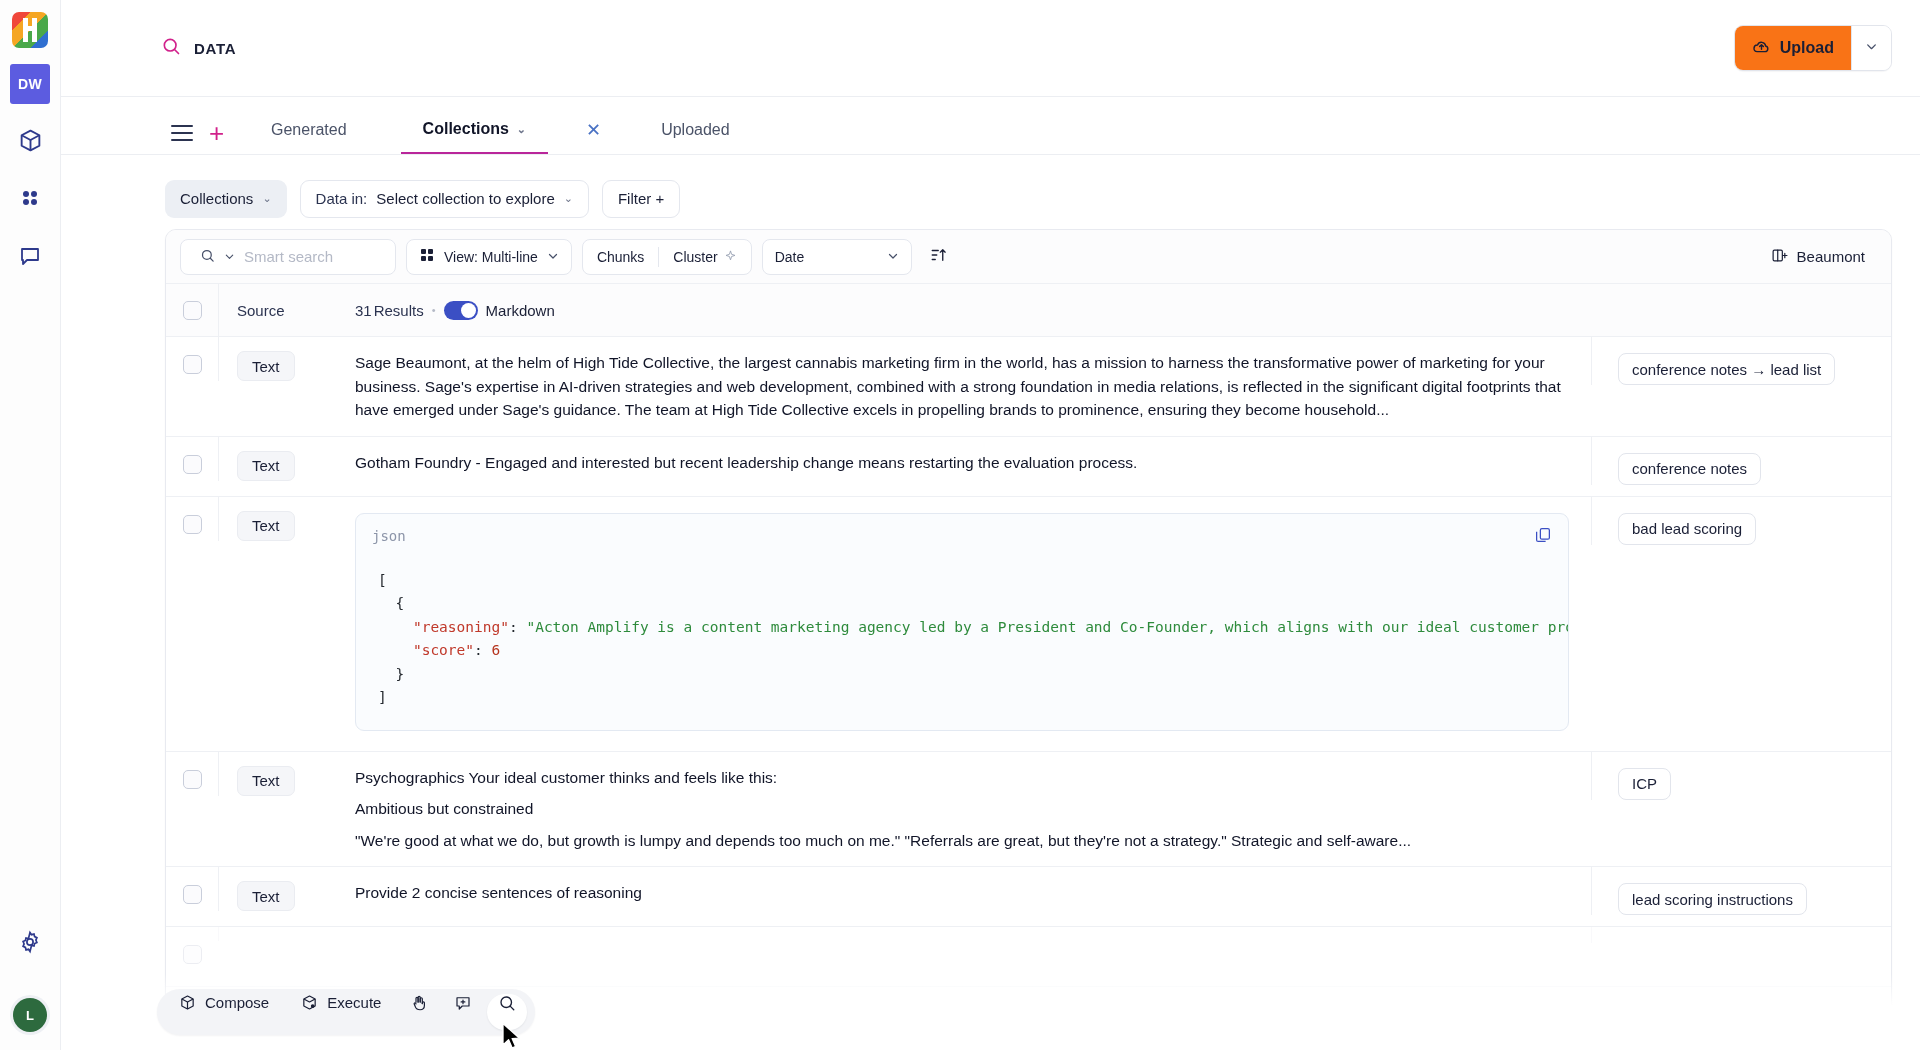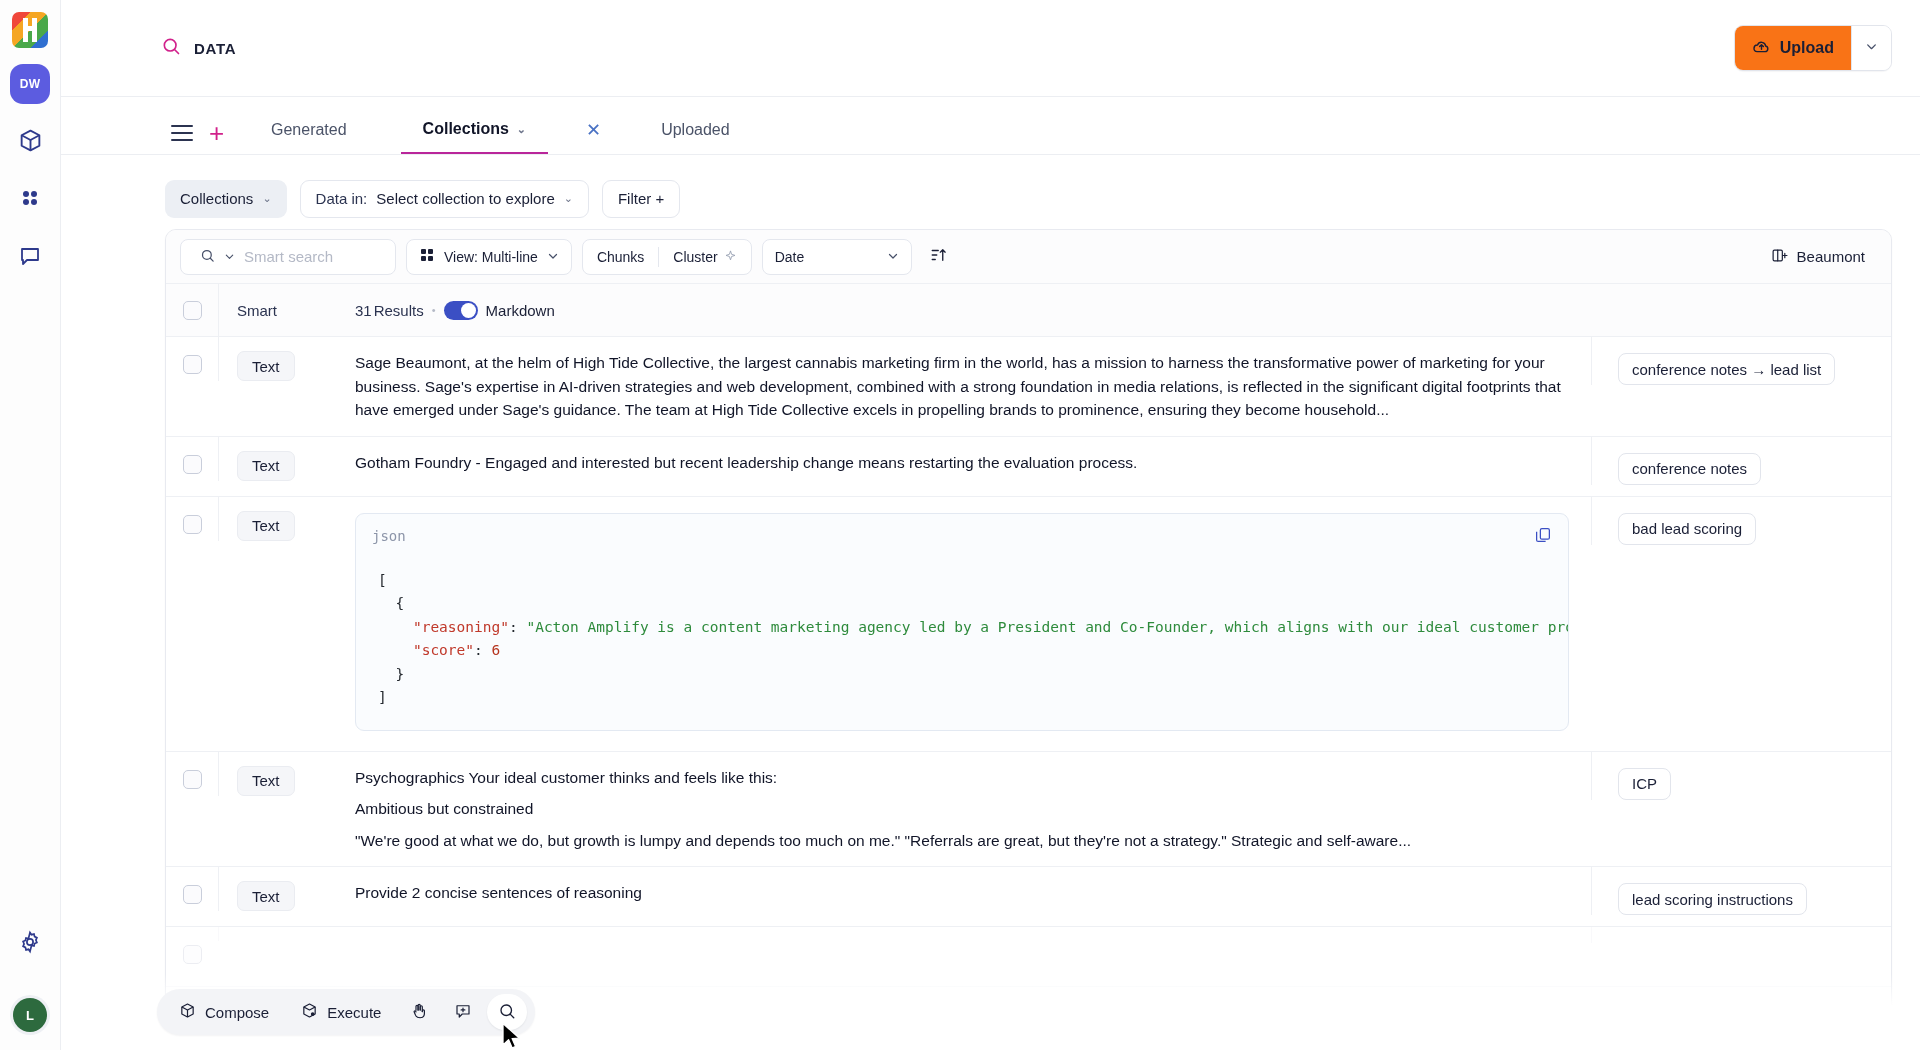--- a/index.html
+++ b/index.html
@@ -28,22 +28,22 @@
     position: relative; overflow: hidden;
   }
   .logo::before {
     content:""; position:absolute; left:11px; top:6px; width:5px; height:24px; background:#fff;
   }
   .logo::after {
     content:""; position:absolute; left:20px; top:6px; width:5px; height:24px; background:#fff;
   }
   .logo-bar { position:absolute; left:11px; top:14px; width:14px; height:5px; background:#fff; z-index:2;}
   .workspace {
-    width: 40px; height: 40px; border-radius: 13px; background: #5c5ce0;
-    color: #fff; font-size: 12px; font-weight: 700; letter-spacing: .3px;
+    width: 40px; height: 40px; border-radius: 3px; background: #5c5ce0;
+    color: #fff; font-size: 14px; font-weight: 700; letter-spacing: .3px;
     display:flex; align-items:center; justify-content:center; margin-bottom: 18px;
   }
   .rail-icon {
     width: 40px; height: 40px; display:flex; align-items:center; justify-content:center;
     margin-bottom: 18px; color: #2e3a8c; cursor: pointer; border-radius: 9px;
   }
   .rail-spacer { flex: 1 1 auto; }
   .rail-bottom { display:flex; flex-direction:column; align-items:center; padding-bottom: 18px; }
   .avatar {
     width: 34px; height: 34px; border-radius: 50%;
@@ -207,21 +207,21 @@
     display:flex; align-items:center; padding-left:96px;
     background: linear-gradient(180deg, rgba(255,255,255,0) 0%, #ffffff 42%);
     pointer-events:none;
   }
   .dock {
     display:flex; align-items:center; gap:4px; height:46px; padding: 0 8px;
     background:#f3f4f7; border-radius:23px; pointer-events:auto;
     box-shadow: 0 1px 2px rgba(16,24,40,.05);
   }
   .dock-item {
-    display:flex; align-items:center; gap:9px; height:36px; padding:0 14px;
+    display:flex; gap:9px; height:36px; padding:0 14px;
     border-radius:18px; font-size:15px; color:#1a1f36; cursor:pointer;
   }
   .dock-item.round { padding:0; width:40px; justify-content:center; }
   .dock-item.active { background:#fff; box-shadow: 0 1px 2px rgba(16,24,40,.07); }
   .cursor { position:absolute; left:440px; top:1022px; pointer-events:none; }
   .fade-row { opacity:.35; }
 </style>
 </head>
 <body>
 
@@ -434,21 +434,21 @@
           </span>
           <span>Beaumont</span>
         </div>
       </div>
 
       <div class="thead">
         <div class="col-check">
           <div class="cbox"></div>
         </div>
         <div class="col-source">
-          <span class="hdr-label">Smart</span>
+          <span class="hdr-label">Source</span>
         </div>
         <div class="col-content">
           <span class="results">31</span>
           <span class="results" style="margin-left:-6px">Results</span>
           <span class="dot">•</span>
           <div class="toggle"></div>
           <span>Markdown</span>
         </div>
       </div>
 

